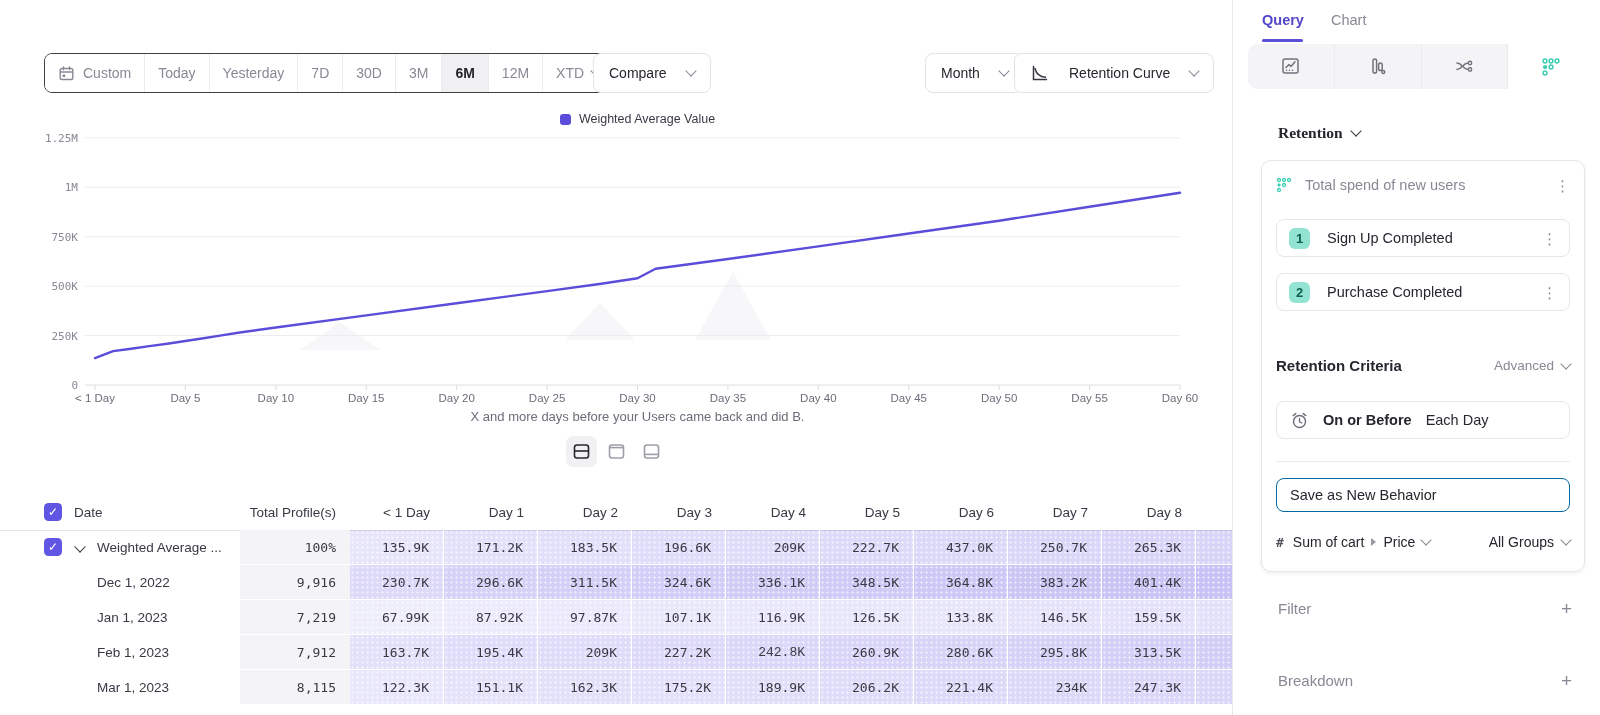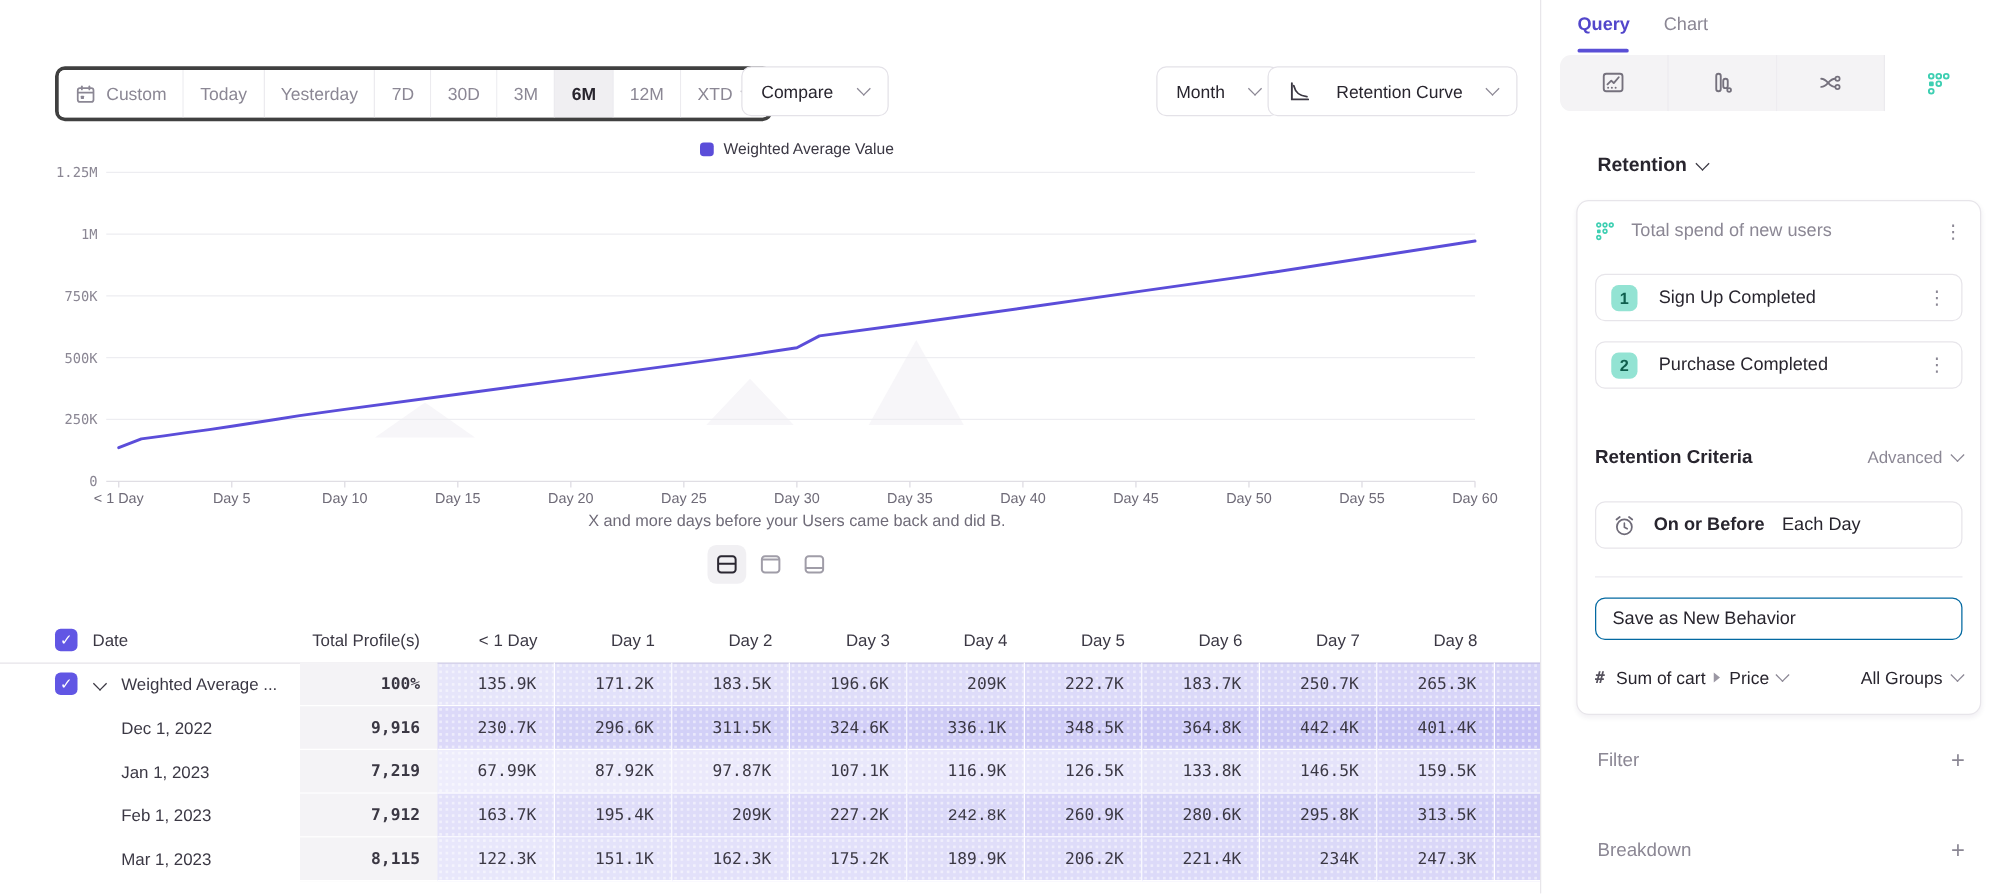--- a/index.html
+++ b/index.html
@@ -1,21 +1,21 @@
 <!DOCTYPE html>
 <html><head>
 <meta charset="utf-8">
 <style>
   html,body{margin:0;padding:0;background:#fff;}
   #app{position:relative;width:1600px;height:715px;overflow:hidden;background:#fff;
        font-family:"Liberation Sans",sans-serif;color:#2f2d35;}
   .abs{position:absolute;}
   
   .range-group{position:absolute;left:44px;top:53px;height:38px;display:flex;align-items:stretch;
-    border:3px solid #404040;border-radius:8px;background:#fff;overflow:hidden;}
+    border:1px solid #404040;border-radius:8px;background:#fff;overflow:hidden;}
   .range-btn{display:flex;align-items:center;gap:8px;padding:0 13px;font-size:14px;color:#8b8794;
     border-right:1px solid #ecebef;cursor:pointer;white-space:nowrap;background:#fff;}
   .range-btn:last-child{border-right:none;}
   .range-btn.sel{background:#f0eff2;color:#28252e;font-weight:700;}
   .pill-btn{position:absolute;height:38px;display:flex;align-items:center;gap:20px;padding:0 15px;
     border:1px solid #e4e2e8;border-radius:8px;background:#fff;font-size:14px;color:#28252e;cursor:pointer;}
   .chev{display:inline-block;width:7px;height:7px;border-right:1.6px solid #8b8794;
     border-bottom:1.6px solid #8b8794;transform:rotate(45deg);margin-top:-4px;}
   .chev.dark{border-color:#3a3742;}
   
@@ -30,40 +30,40 @@
   .toggle-btn{width:31px;height:31px;border-radius:7px;display:flex;align-items:center;justify-content:center;cursor:pointer;}
   .toggle-btn.sel{background:#f1f0f3;}
   
   #table{position:absolute;left:0;top:494px;width:1232px;height:221px;overflow:hidden;font-size:13.5px;}
   .trow{position:absolute;left:0;width:1236px;}
   .cell{position:absolute;top:0;height:100%;display:flex;align-items:center;justify-content:flex-end;
     padding-right:14px;box-sizing:border-box;font-family:"DejaVu Sans Mono",monospace;font-size:13px;color:#3b3844;}
   .cell.hdr{font-family:"Liberation Sans",sans-serif;font-size:13.5px;color:#3b3844;}
   .heat{border-bottom:1px solid #fff;border-right:1px solid #fff;
     background-image:radial-gradient(rgba(255,255,255,.5) 1px,transparent 1.2px);background-size:5px 5px;}
-  .graycell{background:#f4f3f6;border-bottom:1px solid #fff;font-weight:bold;}
+  .graycell{background:#f4f3f6;border-bottom:1px solid #fff;}
   .datecell{justify-content:flex-start;padding-left:97px;font-family:"Liberation Sans",sans-serif;
     font-size:13.5px;color:#3b3844;}
   .cb{position:absolute;left:44px;width:18px;height:18px;border-radius:4.5px;background:#6156e4;
     color:#fff;display:flex;align-items:center;justify-content:center;font-size:12px;cursor:pointer;}
   .hdr-border{position:absolute;left:0;top:36px;width:1232px;height:1px;background:#e6e4e9;}
   
   #sidebar{position:absolute;left:1232px;top:0;width:368px;height:715px;border-left:1px solid #e8e6ea;
     background:#fff;box-sizing:border-box;}
   .tab{position:absolute;top:12px;font-size:14.5px;cursor:pointer;}
   .tab.active{color:#5246cb;font-weight:700;}
   .tab.idle{color:#8b8794;}
   .tab-underline{position:absolute;left:29px;top:39px;width:41px;height:3px;border-radius:2px;background:#5a4fd6;}
   .icon-strip{position:absolute;left:15px;top:44px;width:346px;height:45px;display:flex;border-radius:9px;overflow:hidden;}
   .icon-cell{width:86.5px;display:flex;align-items:center;justify-content:center;background:#f4f3f5;
     border-right:1px solid #ebeaee;cursor:pointer;}
   .icon-cell:last-child{border-right:none;}
   .icon-cell.sel{background:#fff;}
   .section-title{position:absolute;left:45px;top:124px;font-size:15.5px;font-weight:700;color:#28252e;
-    display:flex;align-items:center;gap:9px;cursor:pointer;}
+    display:flex;align-items:center;gap:9px;cursor:pointer;font-family:Liberation Serif, serif;}
   .qcard{position:absolute;left:28px;top:160px;width:324px;height:412px;border:1px solid #e7e5ea;
     border-radius:10px;background:#fff;box-shadow:0 2px 4px rgba(30,25,60,.06);box-sizing:border-box;}
   .qrow{position:absolute;left:14px;width:294px;box-sizing:border-box;}
   .card-head{top:12px;height:24px;display:flex;align-items:center;gap:12px;font-size:14.5px;color:#8b8794;}
   .kebab{margin-left:auto;color:#8b8794;font-size:15px;cursor:pointer;line-height:1;}
   .steprow{height:38px;border:1px solid #e7e5ea;border-radius:8px;display:flex;align-items:center;
     gap:17px;padding:0 12px;font-size:14.5px;color:#28252e;cursor:pointer;}
   .badge{width:21px;height:21px;border-radius:6px;background:#93e3d3;color:#0f5f4e;font-size:13px;
     font-weight:700;display:flex;align-items:center;justify-content:center;}
   .crit{top:196px;display:flex;align-items:center;font-size:15px;font-weight:700;color:#28252e;}
@@ -237,36 +237,36 @@
         <div class="cb" style="top: 8px;">✓</div>
         <div class="wa-chev"></div>
         <div class="cell datecell" style="left: 0px; width: 240px;">Weighted Average ...</div>
         <div class="cell graycell" style="left: 240px; width: 110px;">100%</div>
         <div class="cell heat" style="left: 350px; width: 94px; background-color: rgba(97, 87, 226, 0.157);">135.9K</div>
         <div class="cell heat" style="left: 444px; width: 94px; background-color: rgba(97, 87, 226, 0.18);">171.2K</div>
         <div class="cell heat" style="left: 538px; width: 94px; background-color: rgba(97, 87, 226, 0.192);">183.5K</div>
         <div class="cell heat" style="left: 632px; width: 94px; background-color: rgba(97, 87, 226, 0.2);">196.6K</div>
         <div class="cell heat" style="left: 726px; width: 94px; background-color: rgba(97, 87, 226, 0.208);">209K</div>
         <div class="cell heat" style="left: 820px; width: 94px; background-color: rgba(97, 87, 226, 0.22);">222.7K</div>
-        <div class="cell heat" style="left: 914px; width: 94px; background-color: rgba(97, 87, 226, 0.227);">183.7K</div>
+        <div class="cell heat" style="left: 914px; width: 94px; background-color: rgba(97, 87, 226, 0.227);">437.0K</div>
         <div class="cell heat" style="left: 1008px; width: 94px; background-color: rgba(97, 87, 226, 0.24);">250.7K</div>
         <div class="cell heat" style="left: 1102px; width: 94px; background-color: rgba(97, 87, 226, 0.247);">265.3K</div>
         <div class="cell heat" style="left: 1196px; width: 40px; background-color: rgba(97, 87, 226, 0.26);"></div>
       </div>
       <div class="trow" style="top: 71px; height: 35px;">
         <div class="cell datecell" style="left: 0px; width: 240px;">Dec 1, 2022</div>
         <div class="cell graycell" style="left: 240px; width: 110px;">9,916</div>
         <div class="cell heat" style="left: 350px; width: 94px; background-color: rgba(97, 87, 226, 0.224);">230.7K</div>
         <div class="cell heat" style="left: 444px; width: 94px; background-color: rgba(97, 87, 226, 0.27);">296.6K</div>
         <div class="cell heat" style="left: 538px; width: 94px; background-color: rgba(97, 87, 226, 0.282);">311.5K</div>
         <div class="cell heat" style="left: 632px; width: 94px; background-color: rgba(97, 87, 226, 0.29);">324.6K</div>
         <div class="cell heat" style="left: 726px; width: 94px; background-color: rgba(97, 87, 226, 0.3);">336.1K</div>
         <div class="cell heat" style="left: 820px; width: 94px; background-color: rgba(97, 87, 226, 0.31);">348.5K</div>
         <div class="cell heat" style="left: 914px; width: 94px; background-color: rgba(97, 87, 226, 0.32);">364.8K</div>
-        <div class="cell heat" style="left: 1008px; width: 94px; background-color: rgba(97, 87, 226, 0.333);">442.4K</div>
+        <div class="cell heat" style="left: 1008px; width: 94px; background-color: rgba(97, 87, 226, 0.333);">383.2K</div>
         <div class="cell heat" style="left: 1102px; width: 94px; background-color: rgba(97, 87, 226, 0.345);">401.4K</div>
         <div class="cell heat" style="left: 1196px; width: 40px; background-color: rgba(97, 87, 226, 0.36);"></div>
       </div>
       <div class="trow" style="top: 106px; height: 35px;">
         <div class="cell datecell" style="left: 0px; width: 240px;">Jan 1, 2023</div>
         <div class="cell graycell" style="left: 240px; width: 110px;">7,219</div>
         <div class="cell heat" style="left: 350px; width: 94px; background-color: rgba(97, 87, 226, 0.11);">67.99K</div>
         <div class="cell heat" style="left: 444px; width: 94px; background-color: rgba(97, 87, 226, 0.12);">87.92K</div>
         <div class="cell heat" style="left: 538px; width: 94px; background-color: rgba(97, 87, 226, 0.13);">97.87K</div>
         <div class="cell heat" style="left: 632px; width: 94px; background-color: rgba(97, 87, 226, 0.137);">107.1K</div>

